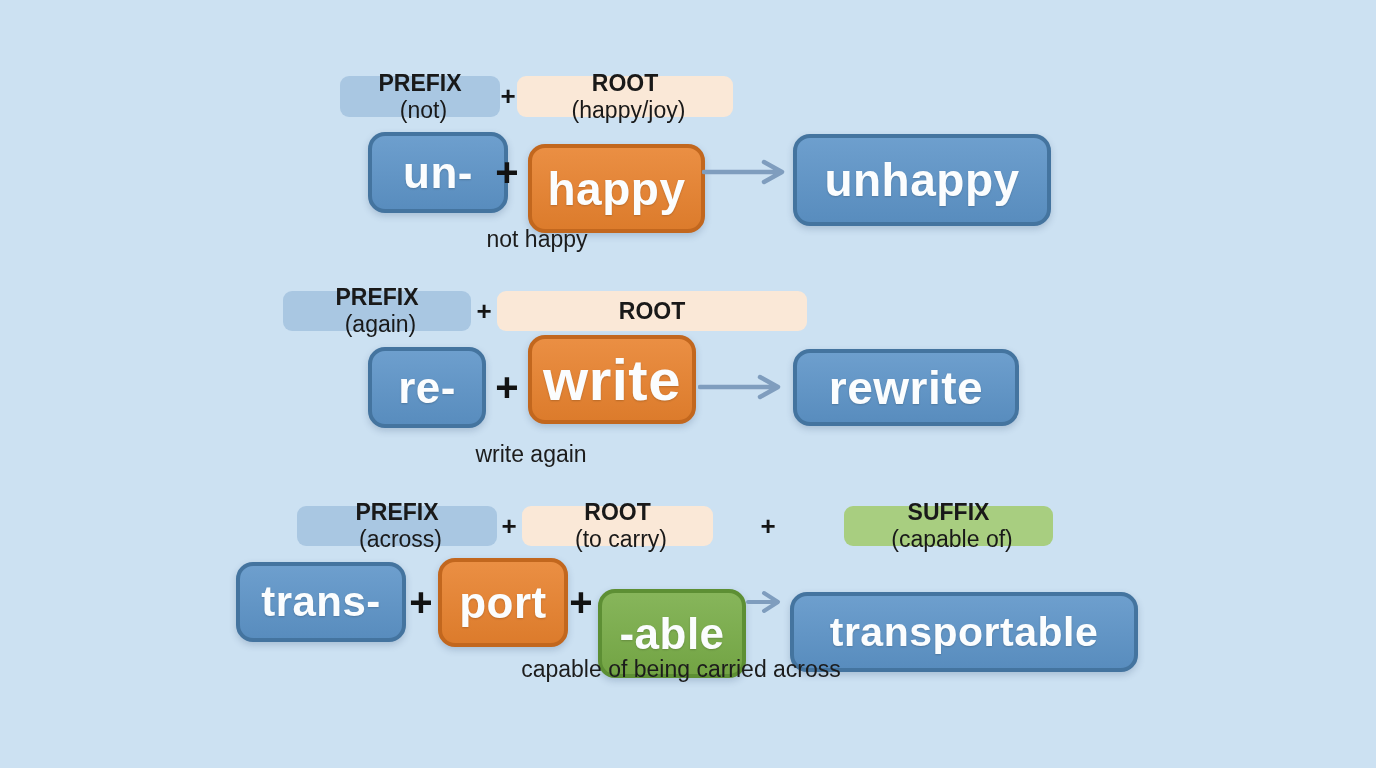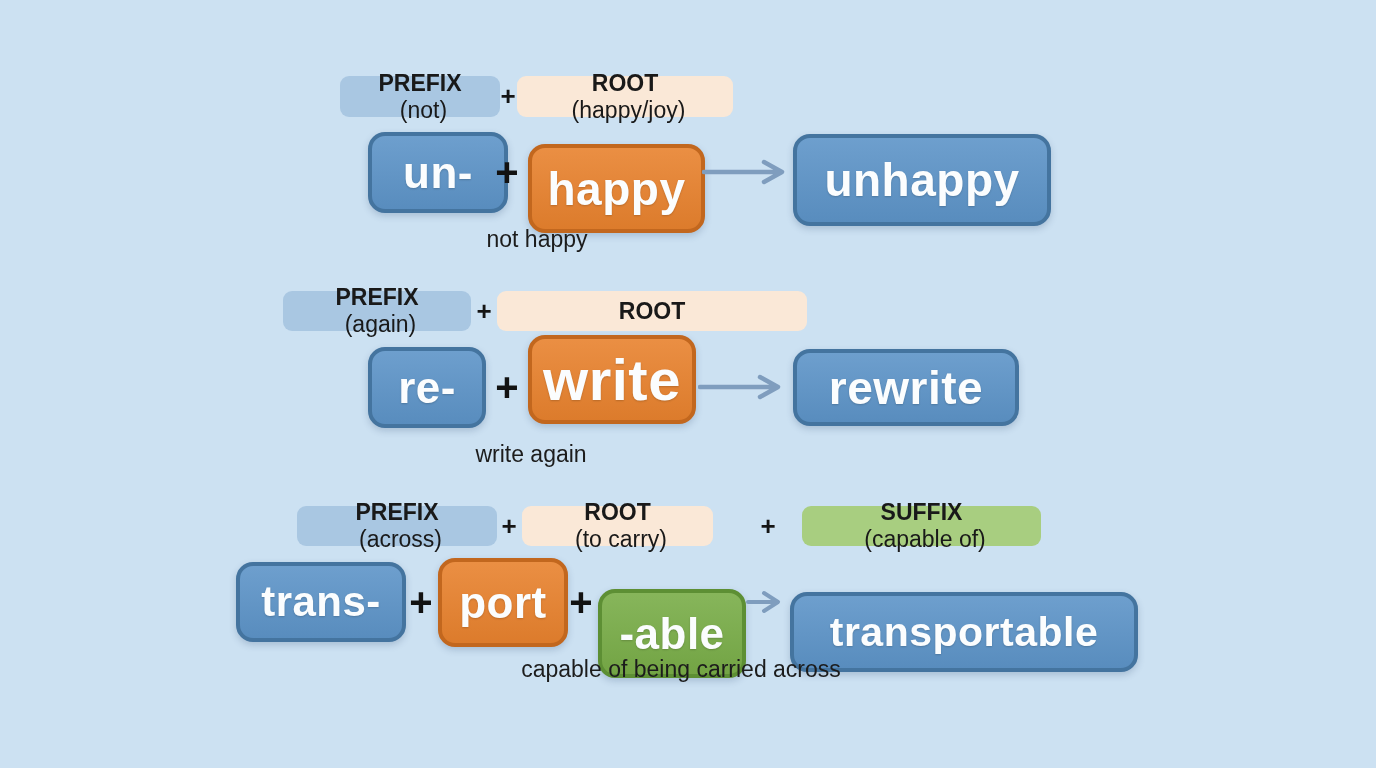--- a/index.html
+++ b/index.html
@@ -144,21 +144,21 @@
     <div class="badge prefix" style="left:297px; top:506px; width:200px; height:40px;">
       <span class="term">PREFIX</span>
       <span class="gloss">(across)</span>
     </div>
     <div class="label-plus" style="left:496px; top:506px; width:26px; height:40px;">+</div>
     <div class="badge root" style="left:522px; top:506px; width:191px; height:40px;">
       <span class="term">ROOT</span>
       <span class="gloss">(to carry)</span>
     </div>
     <div class="label-plus" style="left:755px; top:506px; width:26px; height:40px;">+</div>
-    <div class="badge suffix" style="left:802px; top:506px; width:239px; height:40px;">
+    <div class="badge suffix" style="left:844px; top:506px; width:209px; height:40px;">
       <span class="term">SUFFIX</span>
       <span class="gloss">(capable of)</span>
     </div>
 
     <div class="box blue" style="left:236px; top:562px; width:170px; height:80px; font-size:42px;">trans-</div>
     <div class="box-plus" style="left:404px; top:558px; width:34px; height:89px;">+</div>
     <div class="box orange" style="left:438px; top:558px; width:130px; height:89px; font-size:44px;">port</div>
     <div class="box-plus" style="left:564px; top:558px; width:34px; height:89px;">+</div>
     <div class="box green" style="left:598px; top:558px; width:148px; height:89px; font-size:44px;margin-top:31px;">-able</div>
     <svg class="arrow" style="left:746px; top:588px;" width="44" height="28" viewBox="0 0 44 28">

